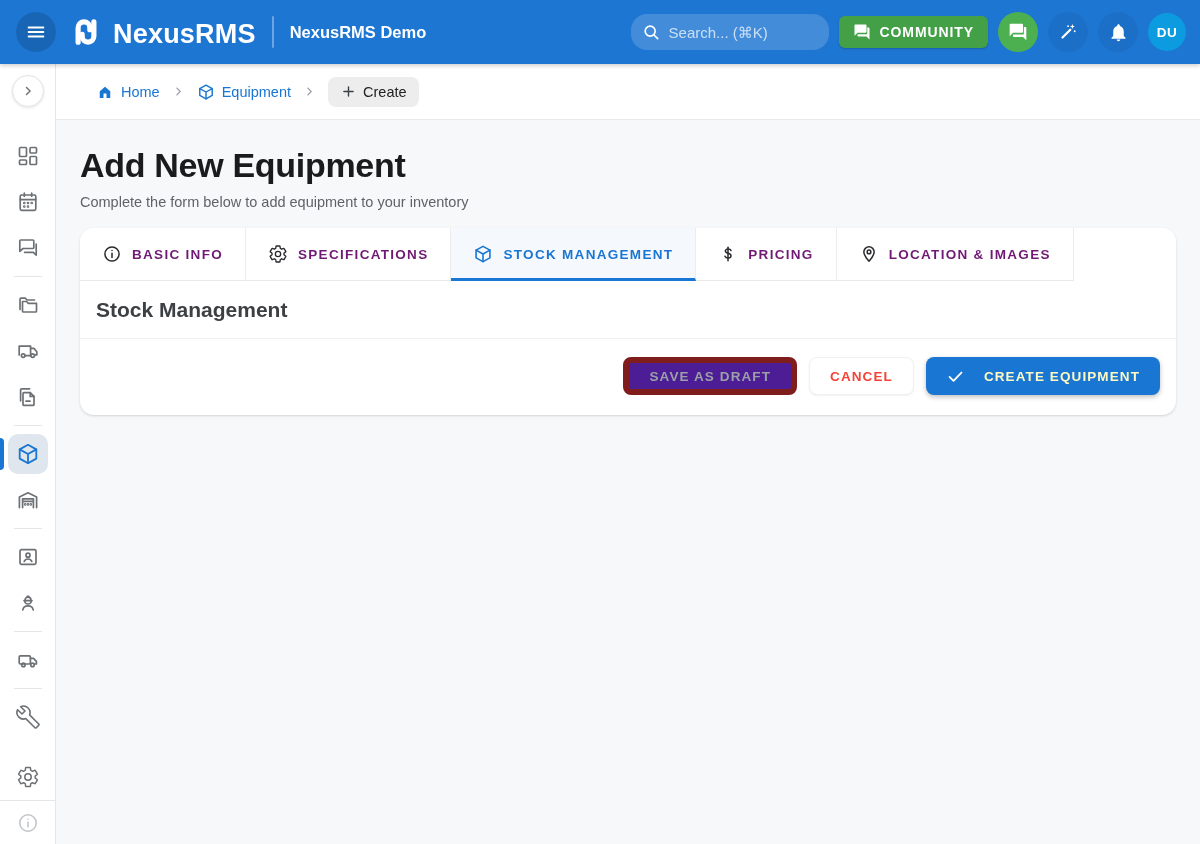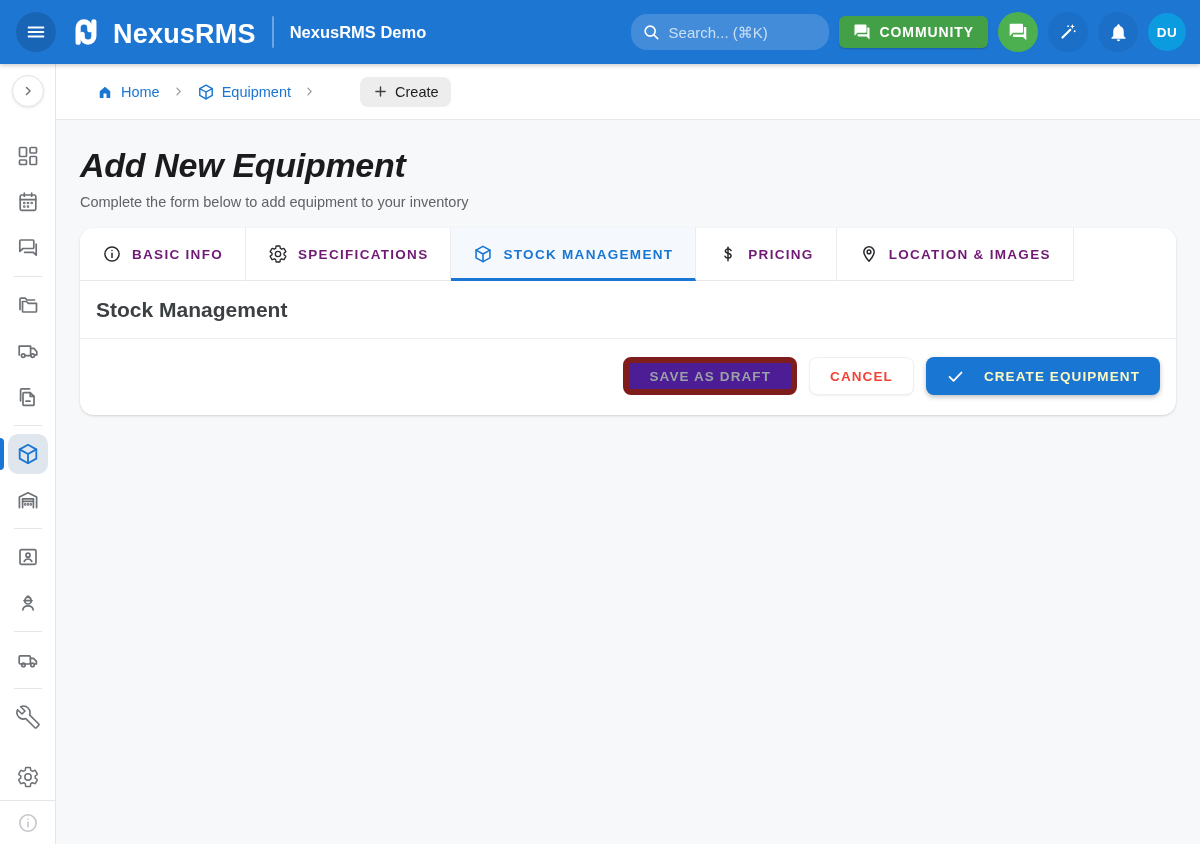--- a/index.html
+++ b/index.html
@@ -89,25 +89,25 @@
   .breadcrumb-bar{
     height:56px; background:#fff; border-bottom:1px solid #e6e8ea; flex:none;
     display:flex; align-items:center; padding-left:40px;
   }
   .crumb{ display:flex; align-items:center; gap:7px; color:#1976d2;
     font-size:14.5px; font-weight:500; cursor:pointer; }
   .crumb-sep{ margin:0 11px; display:flex; }
   .create-chip{
     height:30px; background:#ededee; border-radius:8px; cursor:default;
     display:flex; align-items:center; gap:6px; padding:0 12px;
-    font-size:14.5px; font-weight:500; color:#222;margin-left:32px;
+    font-size:14.5px; font-weight:500; color:#222;
   }
 
   .page-body{ padding:26px 24px 0; }
-  .page-title{ font-size:34px; font-weight:800; letter-spacing:-.3px; color:#1b1b1d;font-style:italic; }
+  .page-title{ font-size:34px; font-weight:800; letter-spacing:-.3px; color:#1b1b1d; }
   .page-subtitle{ margin-top:9px; font-size:14.5px; color:#5f6368; }
 
   
   .card{
     margin-top:18px; background:#fff; border-radius:14px;
     box-shadow:0 1px 3px rgba(0,0,0,.10), 0 1px 2px rgba(0,0,0,.06);
   }
   .tabs{ display:flex; height:53px; border-radius:14px 14px 0 0; overflow:hidden; }
   .tab{
     display:flex; align-items:center; gap:10px; padding:0 22px; cursor:pointer;

